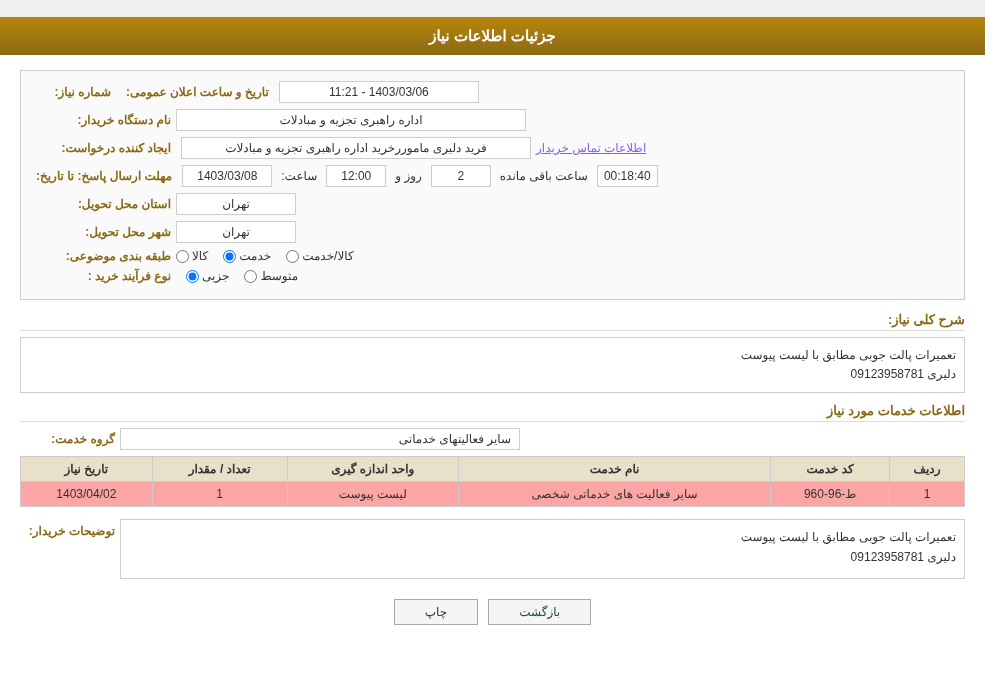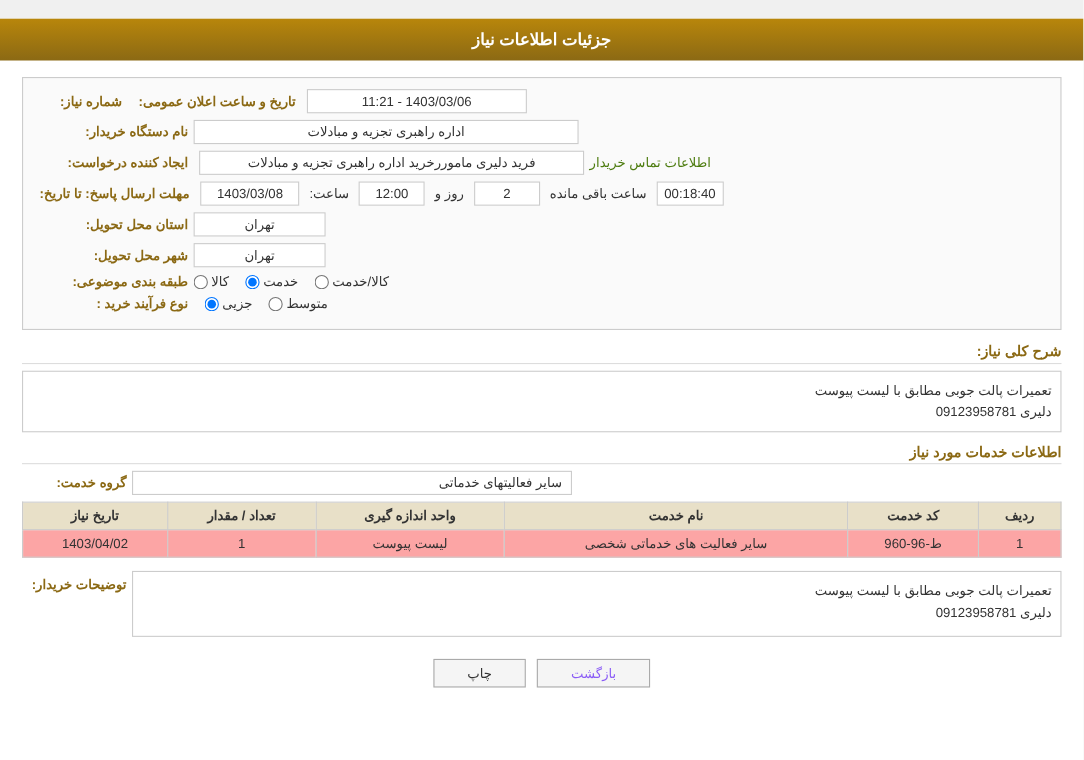--- a/index.html
+++ b/index.html
@@ -62,22 +62,23 @@
     .info-value.narrow {
       min-width: 120px;
     }
     .row-group {
       display: flex;
       align-items: center;
       gap: 5px;
       justify-content: flex-end;
     }
     .link-text {
-      color: #4d7c0f;
+      color: #8b5cf6;
       cursor: pointer;
+      text-decoration: underline;
     }
     .radio-group {
       display: flex;
       gap: 15px;
       align-items: center;
     }
     .radio-item {
       display: flex;
       align-items: center;
       gap: 3px;
@@ -202,21 +203,21 @@
     }
     .btn {
       padding: 5px 30px;
       border: 1px solid #aaa;
       cursor: pointer;
       font-size: 12px;
       font-family: Tahoma, Arial, sans-serif;
     }
     .btn-back {
       background: #f5f5f5;
-      color: #8b5cf6;
+      color: #14532d;
     }
     .btn-print {
       background: #f5f5f5;
       color: #333;
     }
     .watermark-area {
       position: relative;
     }
   </style>
 </head>

